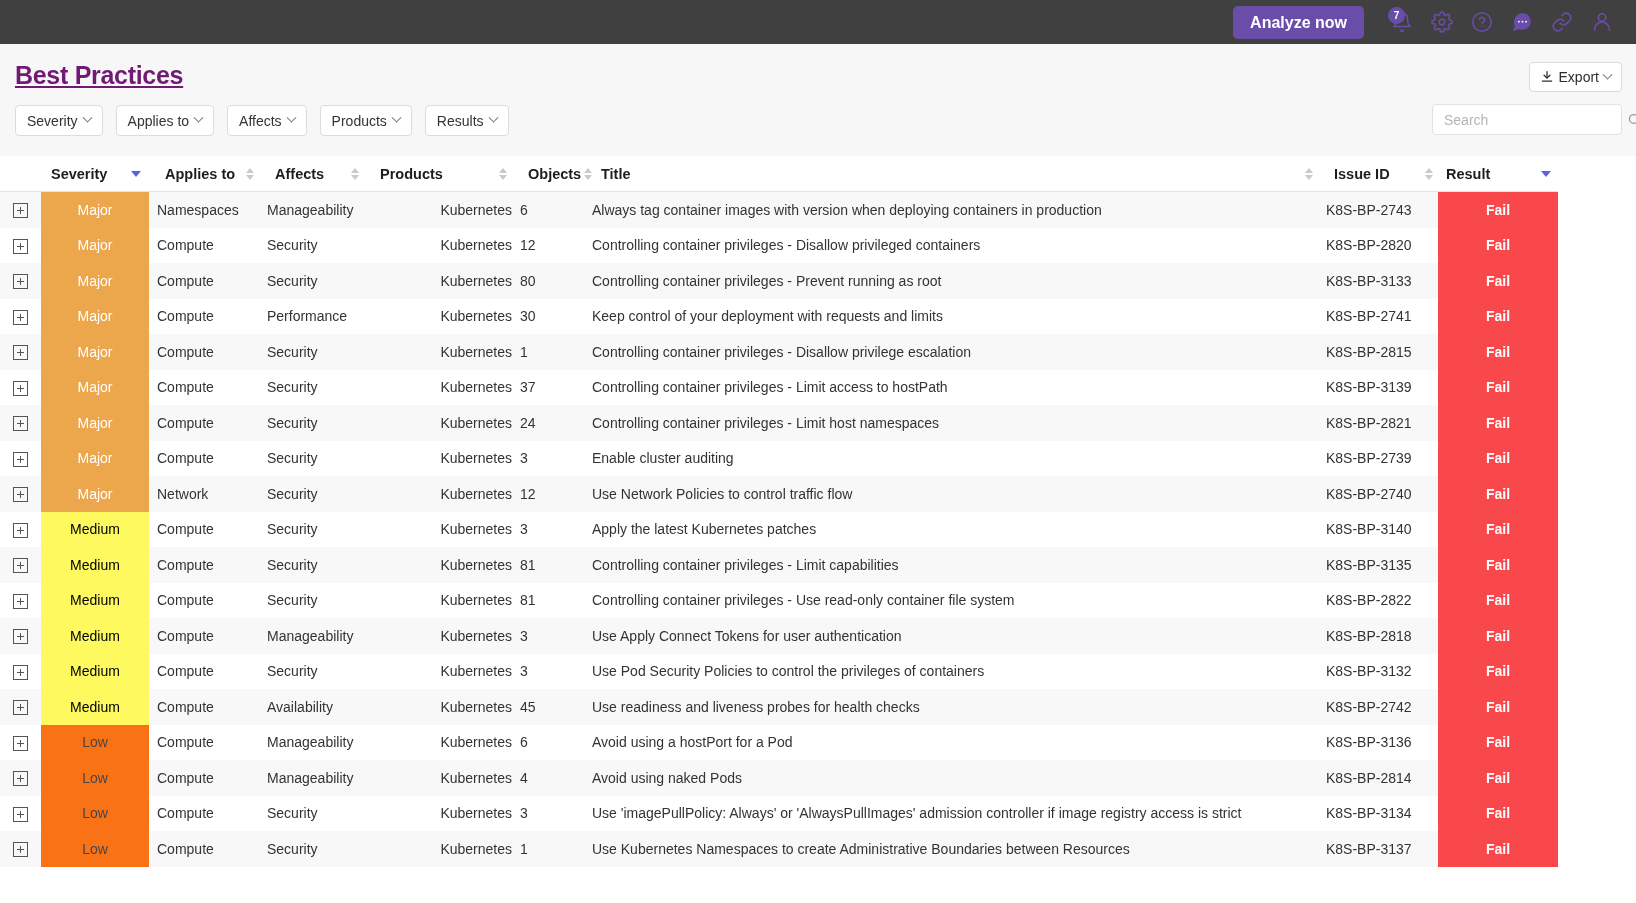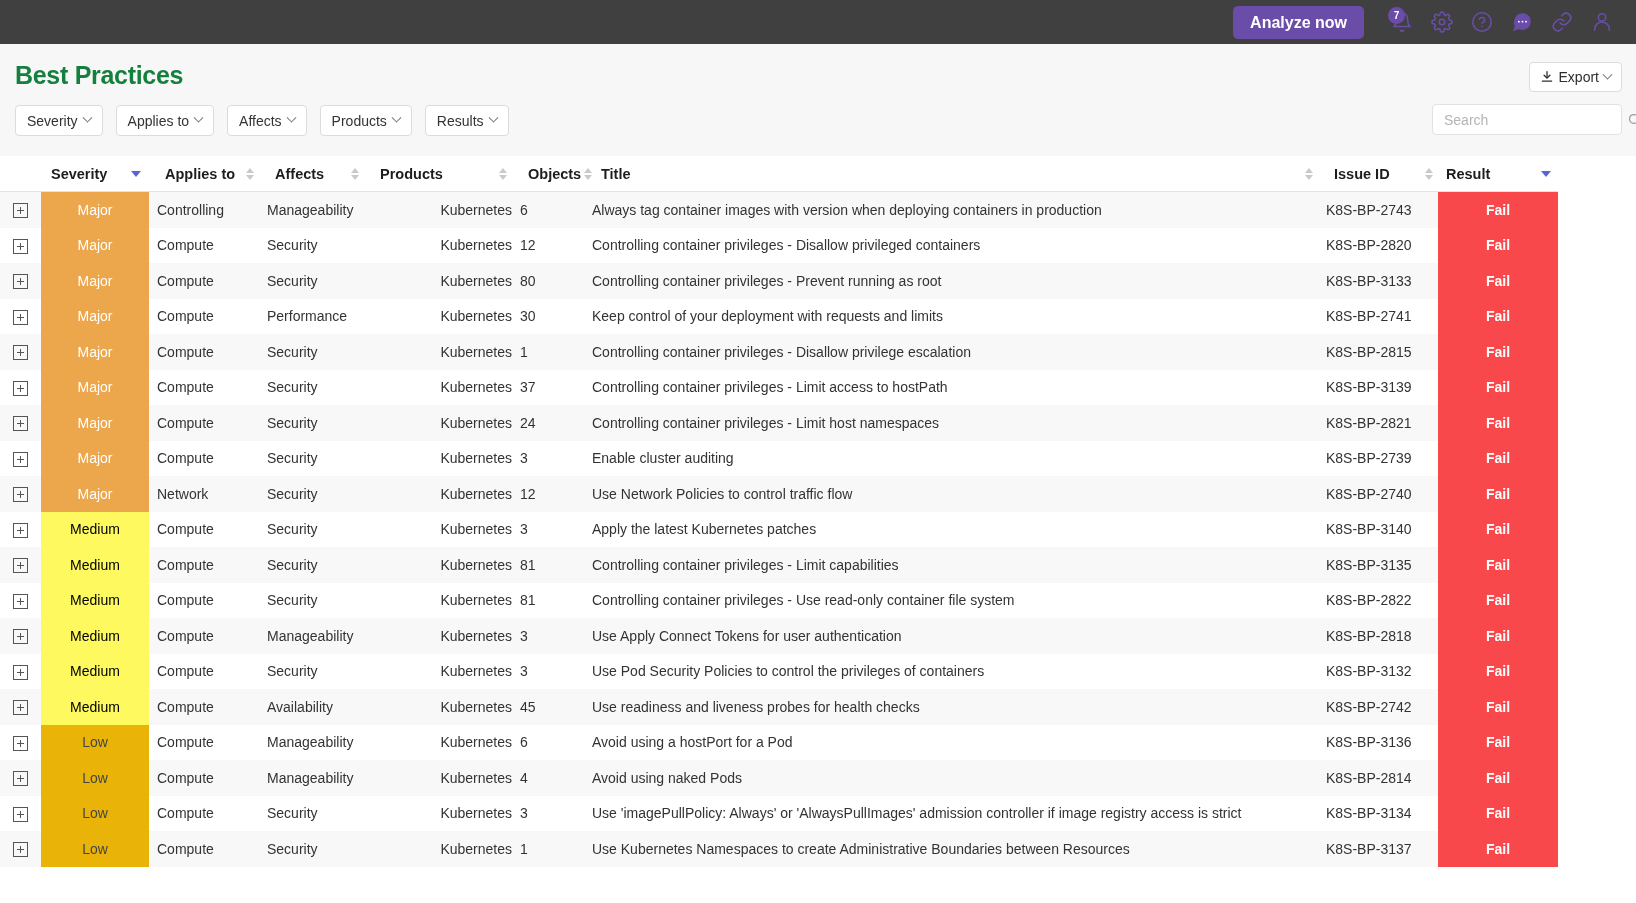--- a/index.html
+++ b/index.html
@@ -64,22 +64,23 @@
     position: absolute;
     top: 44px; left: 0;
     width: 1636px; height: 112px;
     background: #f7f7f7;
   }
   .page-title {
     position: absolute;
     left: 15px; top: 17px;
     font-size: 25px;
     font-weight: bold;
-    color: #15803d;
+    color: #701a75;
     letter-spacing: -0.3px;
+    text-decoration: underline;
   }
   .export-btn {
     position: absolute;
     right: 14px; top: 18px;
     height: 30px;
     background: #ffffff;
     border: 1px solid #dcdcdc;
     border-radius: 4px;
     padding: 0 10px;
     display: flex; align-items: center; gap: 5px;
@@ -219,21 +220,21 @@
     font-size: 14px;
     margin-top: 32px;
   }
   td.c-sev { padding: 0 !important; }
   .sev-cell {
     height: 35.5px;
     display: flex; align-items: center; justify-content: center;
   }
   .sev-Major  { background: #eca64c; color: #ffffff; }
   .sev-Medium { background: #fdf95f; color: #000000; }
-  .sev-Low    { background: #eab308; color: #454545; }
+  .sev-Low    { background: #f97316; color: #454545; }
 
   .c-applies  { width: 110px; padding-left: 8px !important; }
   .c-affects  { width: 105px; padding-left: 8px !important; }
   .c-products { width: 148px; padding-left: 8px !important; text-align: right; }
   .c-objects  { width: 71px;  padding-left: 8px !important; }
   .c-title    { padding-left: 9px !important; }
   .c-issue    { width: 120px; padding-left: 8px !important; }
   .c-result   { width: 120px; padding: 0 !important; margin-left: 45px; }
   .res-cell {
     height: 35.5px;
@@ -444,21 +445,21 @@
             </div>
           </th>
         </tr>
       </thead>
       <tbody id="tbody">
           <tr class="odd">
             <td class="c-exp"><span class="plus-box"></span></td>
             <td class="c-sev">
               <div class="sev-cell sev-Major">Major</div>
             </td>
-            <td class="c-applies">Controlling</td>
+            <td class="c-applies">Namespaces</td>
             <td class="c-affects">Manageability</td>
             <td class="c-products">Kubernetes</td>
             <td class="c-objects">6</td>
             <td class="c-title">Always tag container images with version when deploying containers in production</td>
             <td class="c-issue">K8S-BP-2743</td>
             <td class="c-result">
               <div class="res-cell">Fail</div>
             </td>
           </tr>
           <tr class="even">

